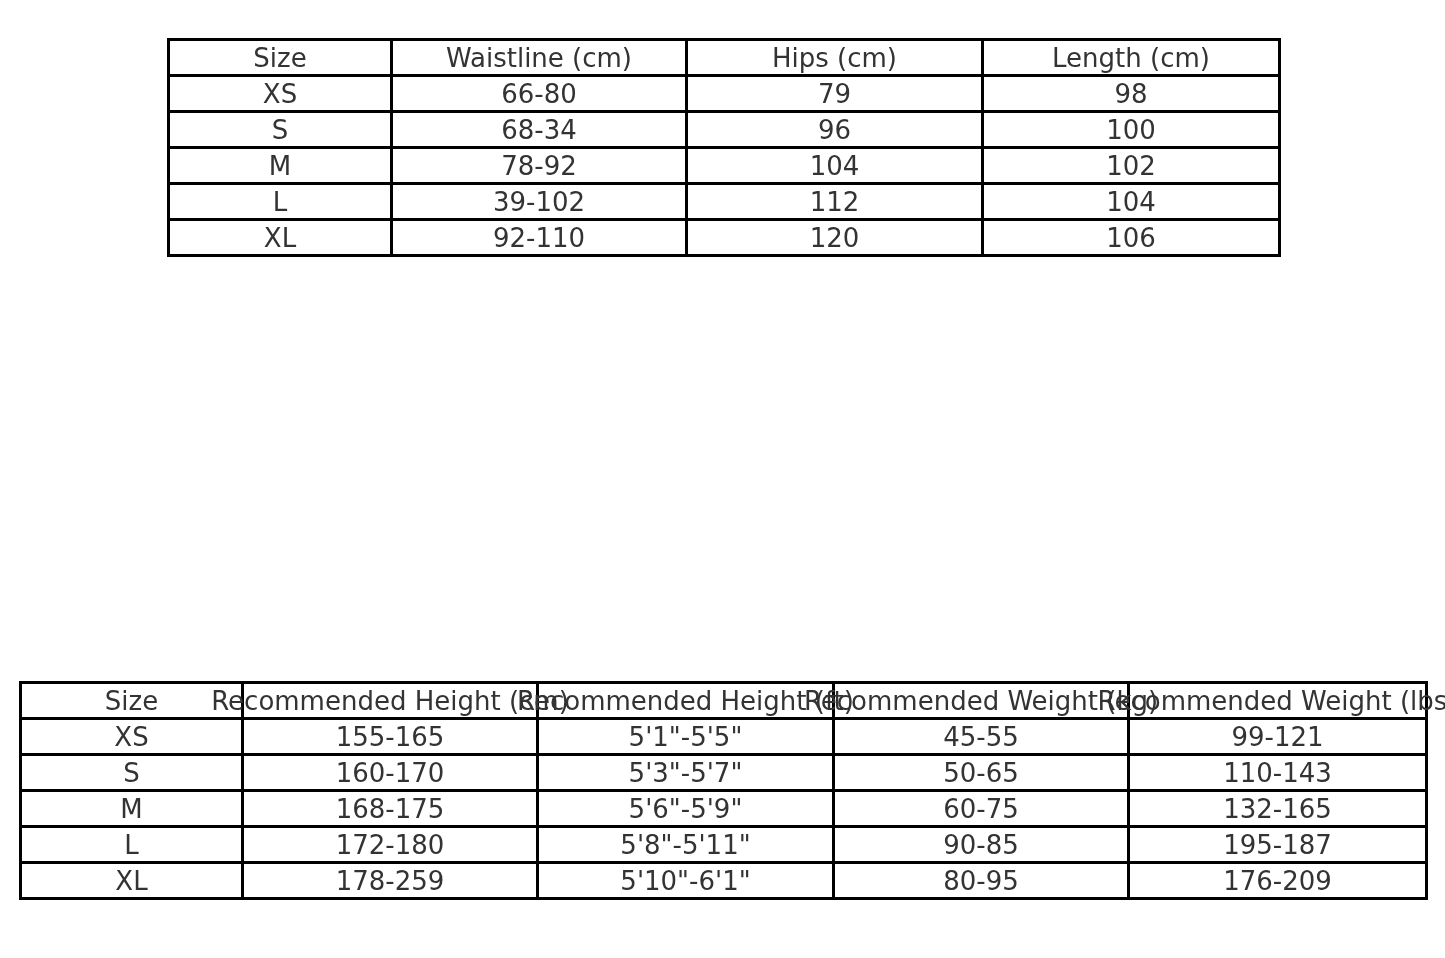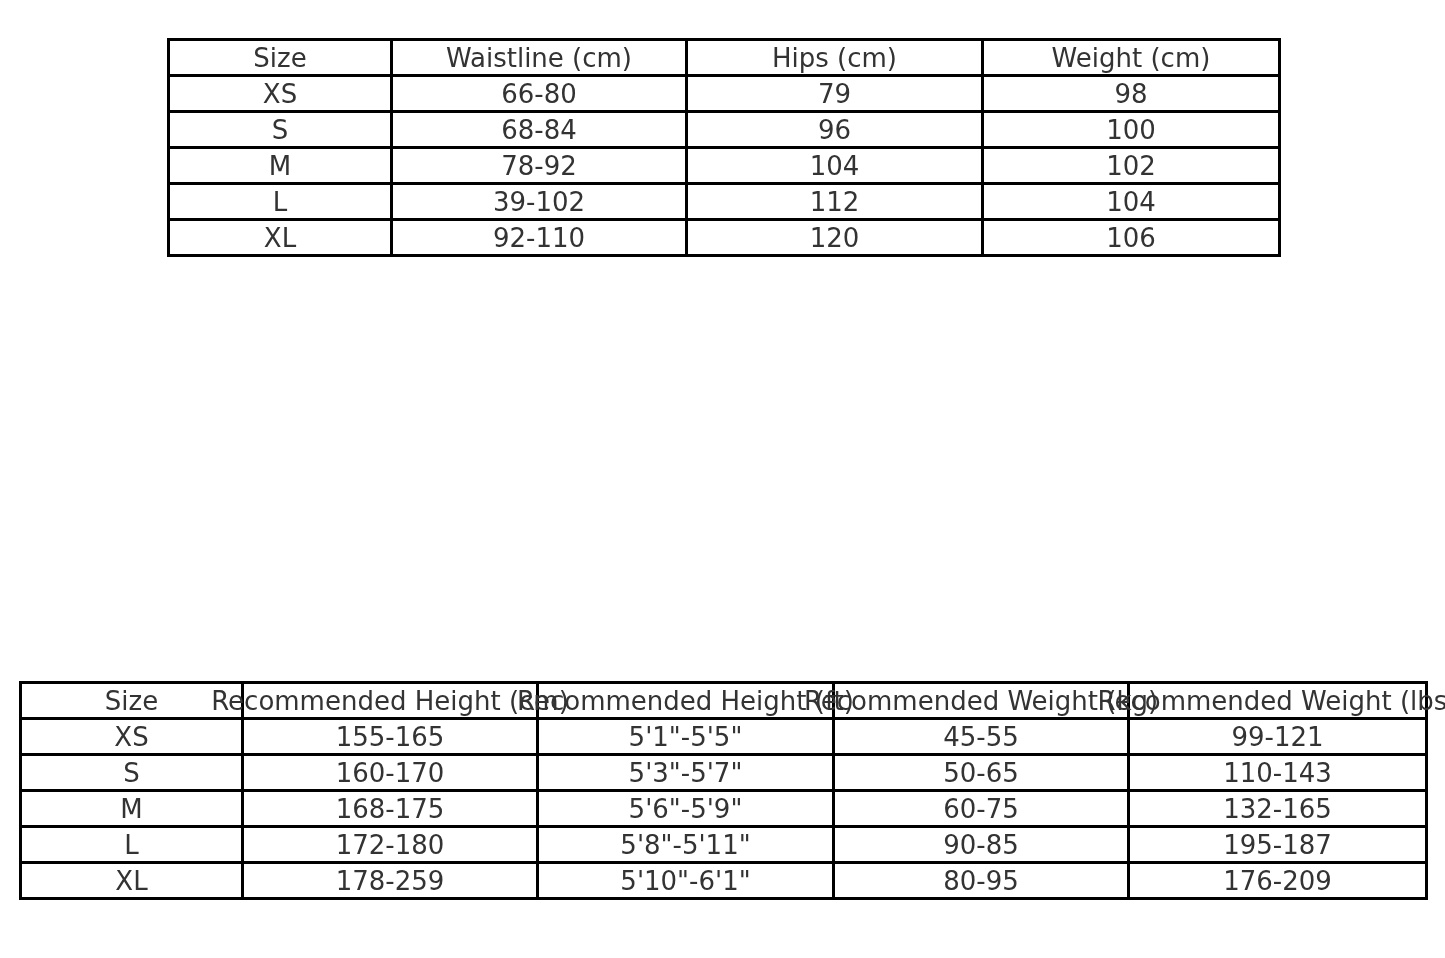--- a/index.html
+++ b/index.html
@@ -55,34 +55,34 @@
       <th>
           <span class="ht">Size</span>
         </th>
       <th>
           <span class="ht">Waistline (cm)</span>
         </th>
       <th>
           <span class="ht">Hips (cm)</span>
         </th>
       <th>
-          <span class="ht">Weight (cm)</span>
+          <span class="ht">Length (cm)</span>
         </th>
     </tr>
   </thead>
   <tbody>
     <tr>
       <td>XS</td>
       <td>66-80</td>
       <td>79</td>
       <td>98</td>
     </tr>
     <tr>
       <td>S</td>
-      <td>68-84</td>
+      <td>68-34</td>
       <td>96</td>
       <td>100</td>
     </tr>
     <tr>
       <td>M</td>
       <td>78-92</td>
       <td>104</td>
       <td>102</td>
     </tr>
     <tr>

